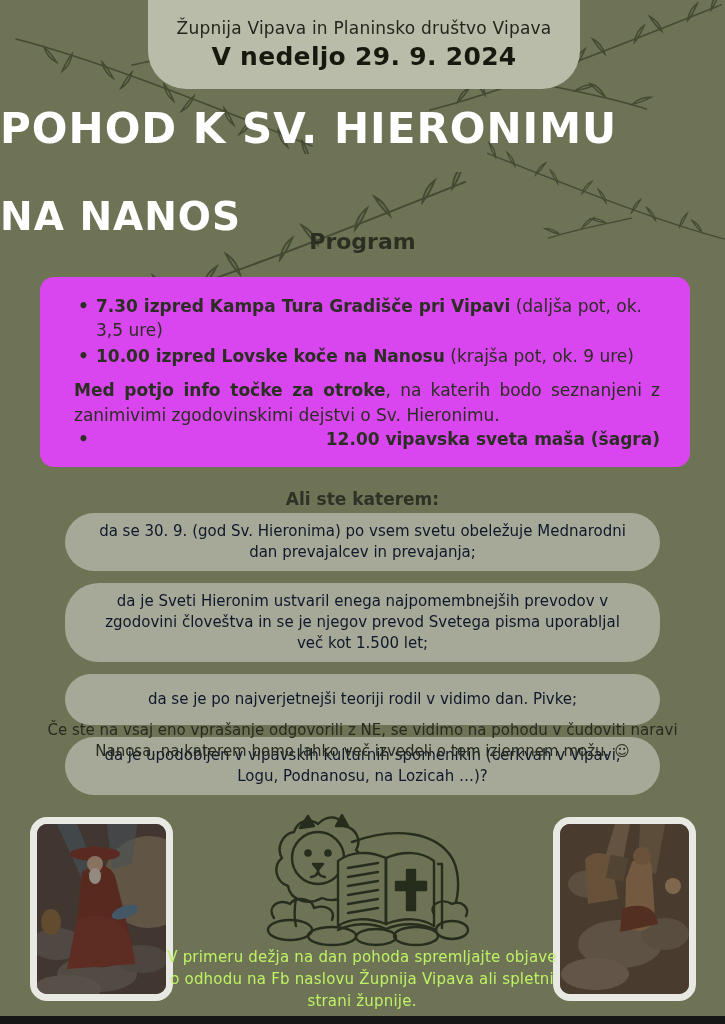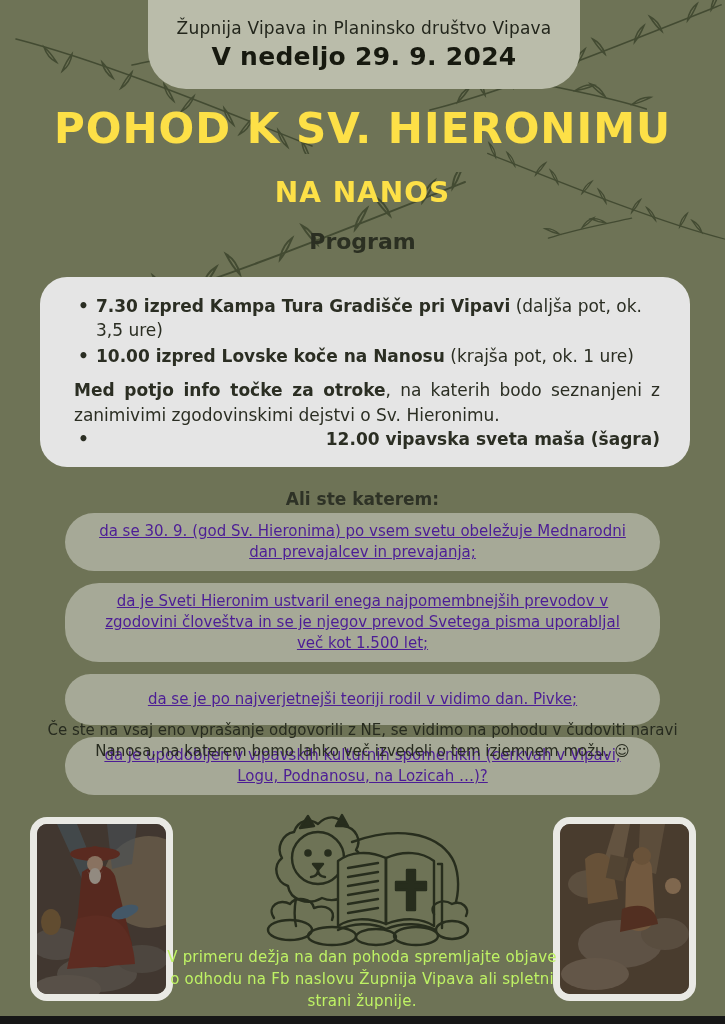--- a/index.html
+++ b/index.html
@@ -14,54 +14,54 @@
     position:absolute;left:148px;top:0;width:432px;height:89px;
     background:#babcaa;border-radius:0 0 38px 38px;
     display:flex;flex-direction:column;align-items:center;justify-content:center;gap:4px;
   }
   .header-org{font-size:17px;color:#23261c;letter-spacing:.2px;}
   .header-date{font-size:25px;font-weight:800;color:#17190f;letter-spacing:.3px;}
   
   .branch{position:absolute;pointer-events:none;opacity:.9;}
   
   .title-line{
-    position:absolute;left:0;width:100%;text-align:center;
-    font-weight:800;color:#fde047;letter-spacing:1px;white-space:nowrap;
+    position:absolute;left:0;width:100%;
+    font-weight:800;color:#ffffff;letter-spacing:1px;white-space:nowrap;
   }
   .title-1{top:104px;font-size:42px;}
-  .title-2{top:176px;font-size:28px;}
+  .title-2{top:194px;font-size:39px;}
   
   .program-heading{
     position:absolute;top:229px;left:0;width:100%;text-align:center;
     font-size:22px;font-weight:800;color:#2b2f22;
   }
   .program-box{
     position:absolute;left:40px;top:277px;width:650px;height:190px;
-    background:#e5e5e5;border-radius:27px;box-sizing:border-box;
+    background:#d946ef;border-radius:14px;box-sizing:border-box;
     padding:17px 30px 0 34px;font-size:17px;line-height:1.42;color:#2b2e23;
   }
   .program-box ul{list-style:none;margin:0;padding:0;}
   .program-box li{position:relative;padding-left:22px;margin:0 0 2px 0;}
   .program-box li::before{content:"•";position:absolute;left:4px;top:0;font-weight:700;}
   .program-note{margin:10px 0 0 0;text-align:justify;}
   .program-last{margin-top:13px;text-align:right;}
   .b{font-weight:800;}
   
   .facts-heading{
     position:absolute;top:489px;left:0;width:100%;text-align:center;
     font-size:17px;font-weight:800;color:#2e3226;
   }
   .pill-stack{
     position:absolute;left:65px;top:513px;width:595px;
     display:flex;flex-direction:column;gap:12px;
   }
   .pill{
     background:#a6a997;border-radius:34px;min-height:51px;box-sizing:border-box;
     display:flex;align-items:center;justify-content:center;text-align:center;
-    padding:8px 26px;font-size:15px;line-height:1.4;color:#4c1d95;text-decoration:underline;
+    padding:8px 26px;font-size:15px;line-height:1.4;color:#0f172a;
   }
   .closing-text{
     position:absolute;left:32px;top:720px;width:661px;text-align:center;
     font-size:15px;line-height:1.42;color:#272b1f;
   }
   
   .photo{
     position:absolute;top:817px;width:143px;height:184px;box-sizing:border-box;
     border:7px solid #e9e9e4;border-radius:17px;overflow:hidden;background:#4a4038;
   }
@@ -124,21 +124,21 @@
   <div class="title-line title-1">POHOD K SV. HIERONIMU</div>
   <div class="title-line title-2">NA NANOS</div>
 
   <div class="program-heading">Program</div>
   <div class="program-box">
     <ul>
       <li>
         <span class="b">7.30 izpred Kampa Tura Gradišče pri Vipavi</span><span> (daljša pot, ok. 3,5 ure)</span>
       </li>
       <li>
-        <span class="b">10.00 izpred Lovske koče na Nanosu</span><span> (krajša pot, ok. 1 ure)</span>
+        <span class="b">10.00 izpred Lovske koče na Nanosu</span><span> (krajša pot, ok. 9 ure)</span>
       </li>
     </ul>
     <p class="program-note">
       <span class="b">Med potjo info točke za otroke</span><span>, na katerih bodo seznanjeni z zanimivimi zgodovinskimi dejstvi o Sv. Hieronimu.</span>
     </p>
     <ul class="program-last">
       <li>
         <span class="b">12.00 vipavska sveta maša (šagra)</span>
       </li>
     </ul>

